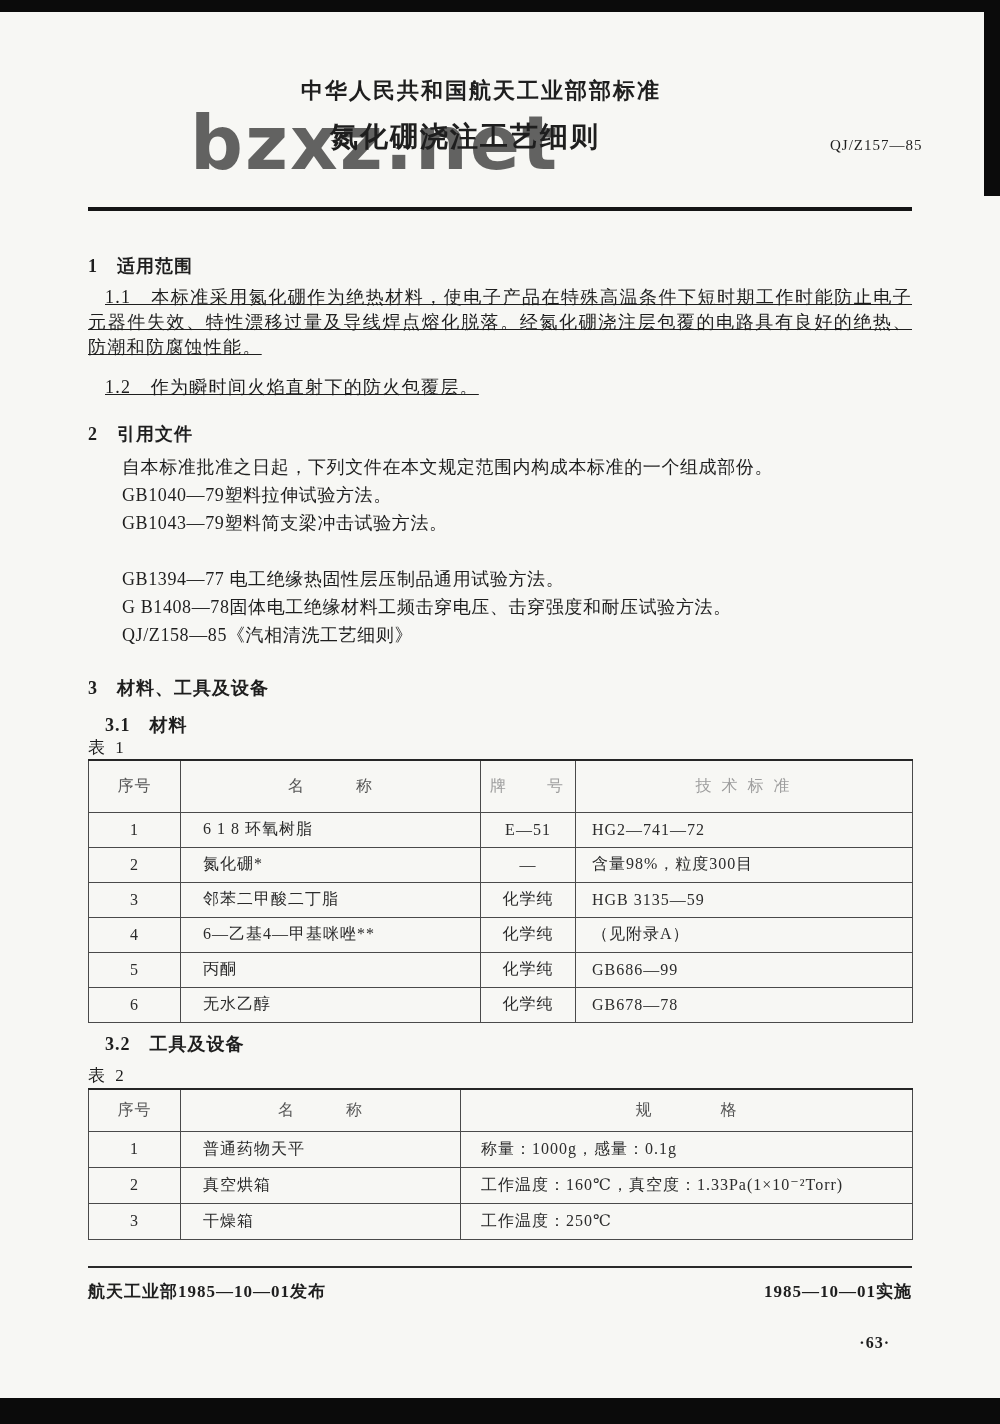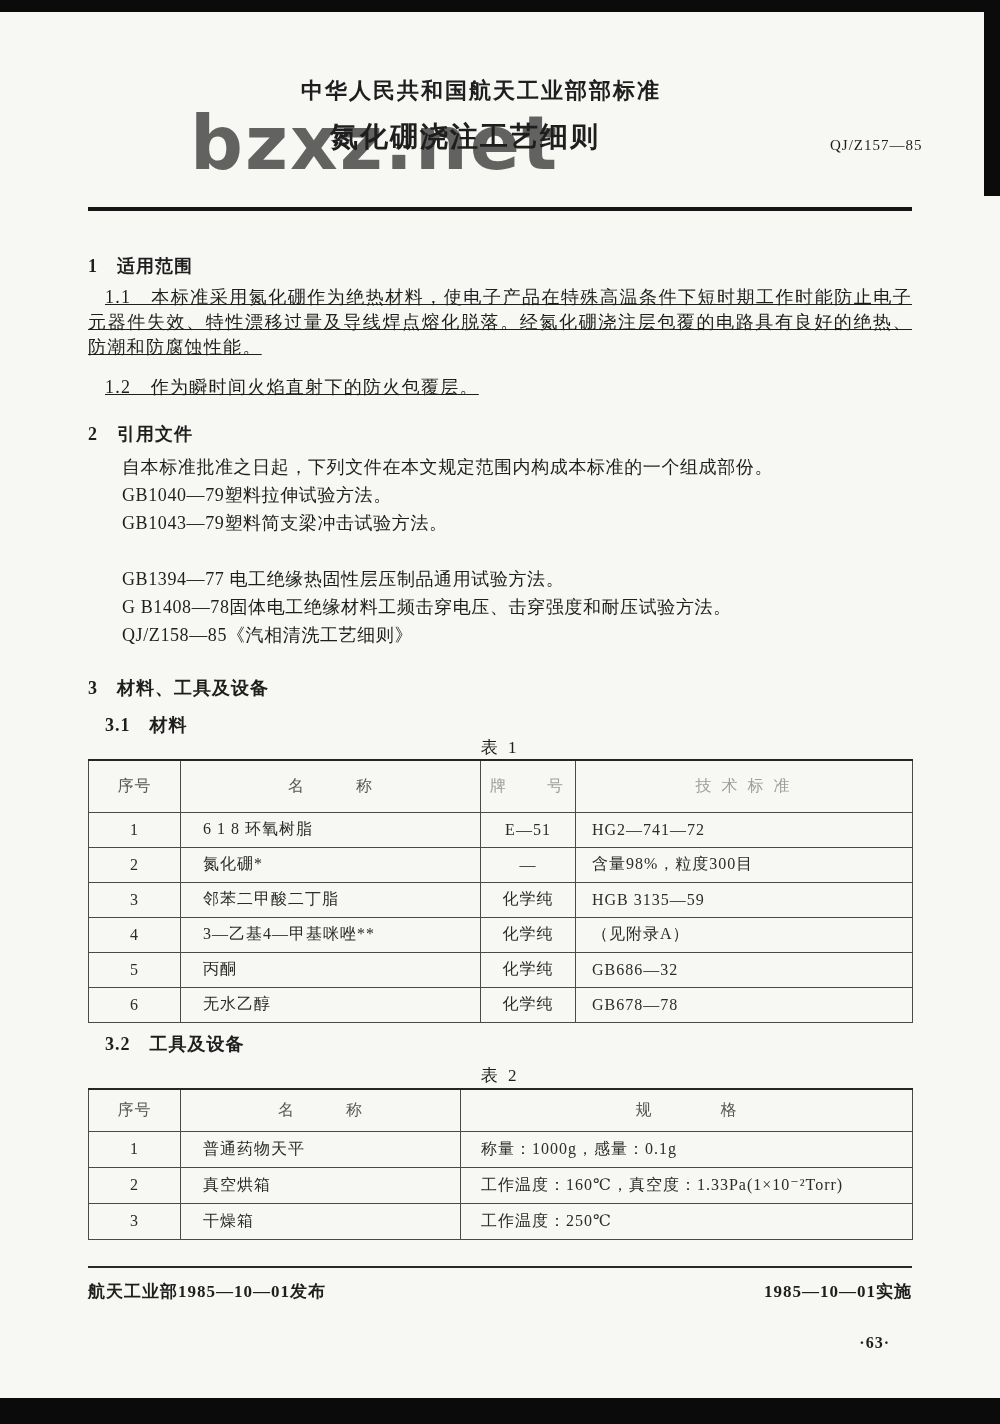--- a/index.html
+++ b/index.html
@@ -40,21 +40,21 @@
   .sec-h  { position: absolute; left: 88px;  font-size: 18px; font-weight: bold; letter-spacing: 1px; white-space: nowrap; }
   .sub-h  { position: absolute; left: 105px; font-size: 18px; font-weight: bold; letter-spacing: 1px; white-space: nowrap; }
   .body-p {
     position: absolute; left: 88px; width: 824px; margin: 0;
     font-size: 18px; line-height: 25px; letter-spacing: 1.3px;
     text-align: justify; text-indent: 17px; text-decoration: underline;
   }
   .line   { position: absolute; left: 122px; font-size: 18px; letter-spacing: 0.6px; white-space: nowrap; }
 
   .tbl-cap {
-    position: absolute; left: 88px; width: 824px; text-align: center;
+    position: absolute; left: 88px; width: 824px; text-align: left;
     font-size: 17px; letter-spacing: 3px;
   }
   .tbl {
     position: absolute; left: 88px; width: 824px;
     border-collapse: collapse; table-layout: fixed;
     color: #2b2b2b;
   }
   .tbl th, .tbl td {
     border: 1px solid #4a4a4a; font-weight: normal;
     font-size: 16px; letter-spacing: 1px; padding: 0 6px;
@@ -136,29 +136,29 @@
         <td class="c-std">含量98%，粒度300目</td>
       </tr>
       <tr class="d-row">
         <td class="c-no">3</td>
         <td class="c-name">邻苯二甲酸二丁脂</td>
         <td class="c-brand">化学纯</td>
         <td class="c-std">HGB 3135—59</td>
       </tr>
       <tr class="d-row">
         <td class="c-no">4</td>
-        <td class="c-name">3—乙基4—甲基咪唑**</td>
+        <td class="c-name">6—乙基4—甲基咪唑**</td>
         <td class="c-brand">化学纯</td>
         <td class="c-std">（见附录A）</td>
       </tr>
       <tr class="d-row">
         <td class="c-no">5</td>
         <td class="c-name">丙酮</td>
         <td class="c-brand">化学纯</td>
-        <td class="c-std">GB686—32</td>
+        <td class="c-std">GB686—99</td>
       </tr>
       <tr class="d-row">
         <td class="c-no">6</td>
         <td class="c-name">无水乙醇</td>
         <td class="c-brand">化学纯</td>
         <td class="c-std">GB678—78</td>
       </tr>
     </tbody>
   </table>
 

